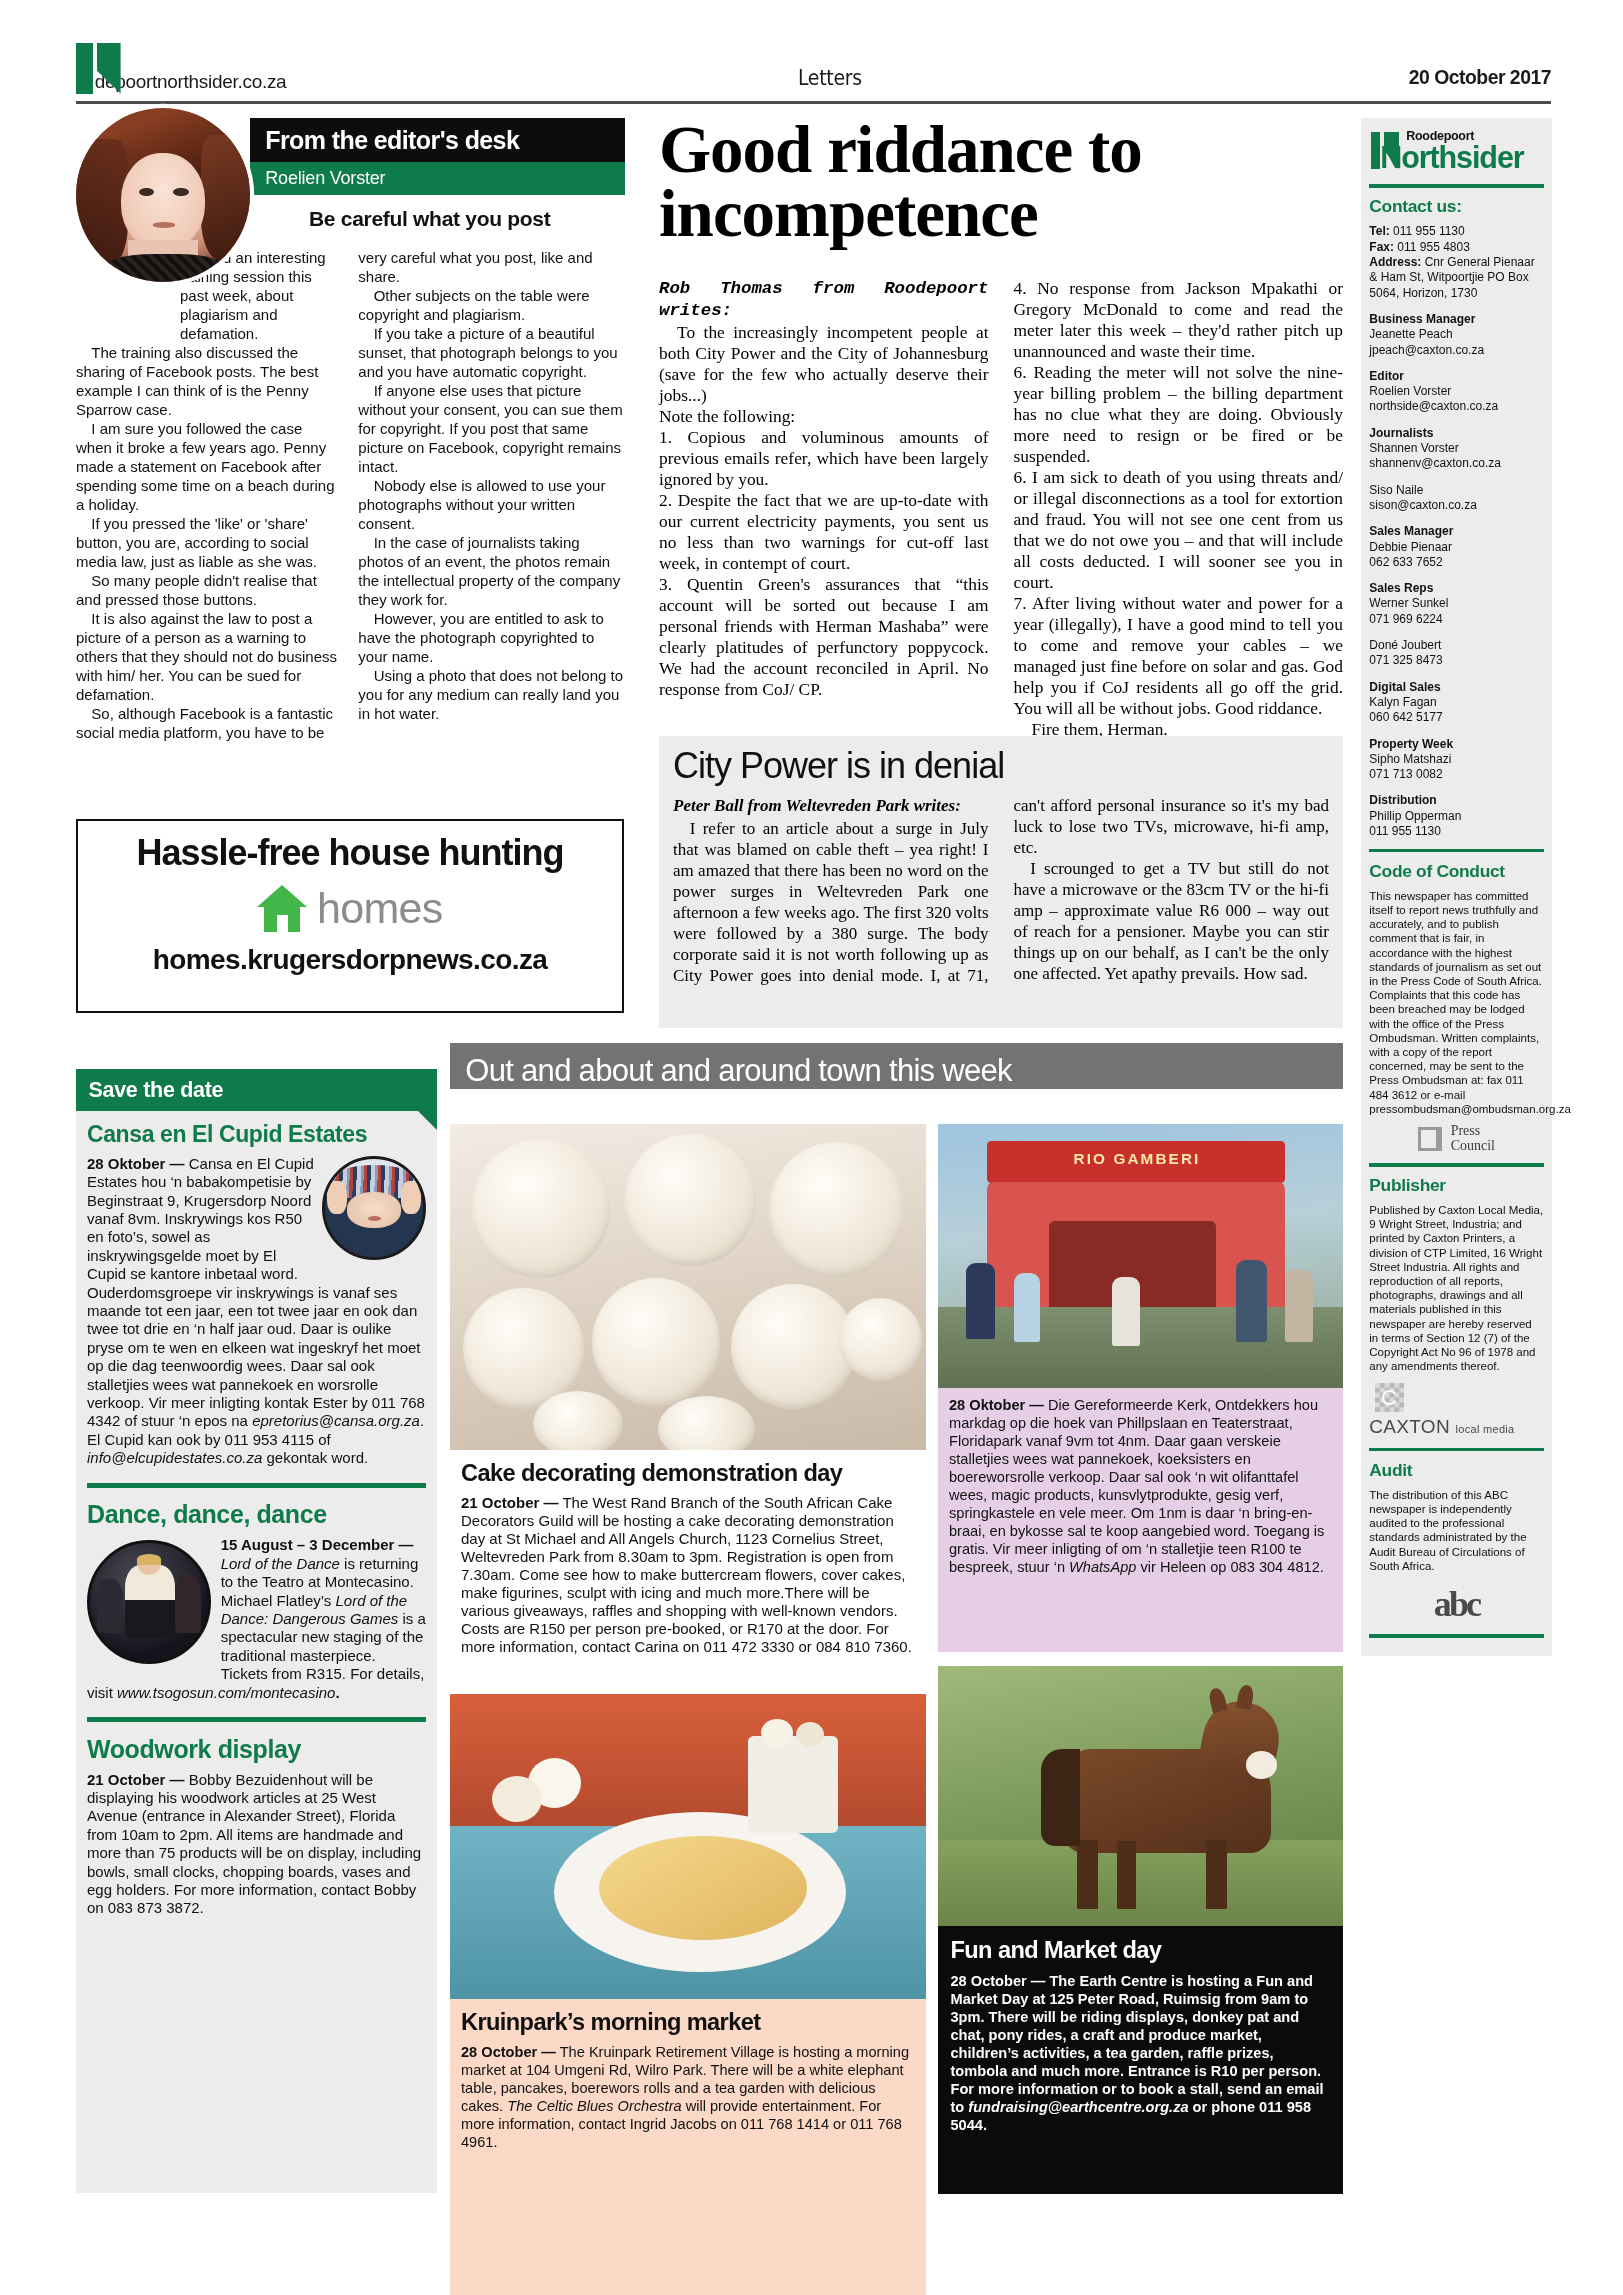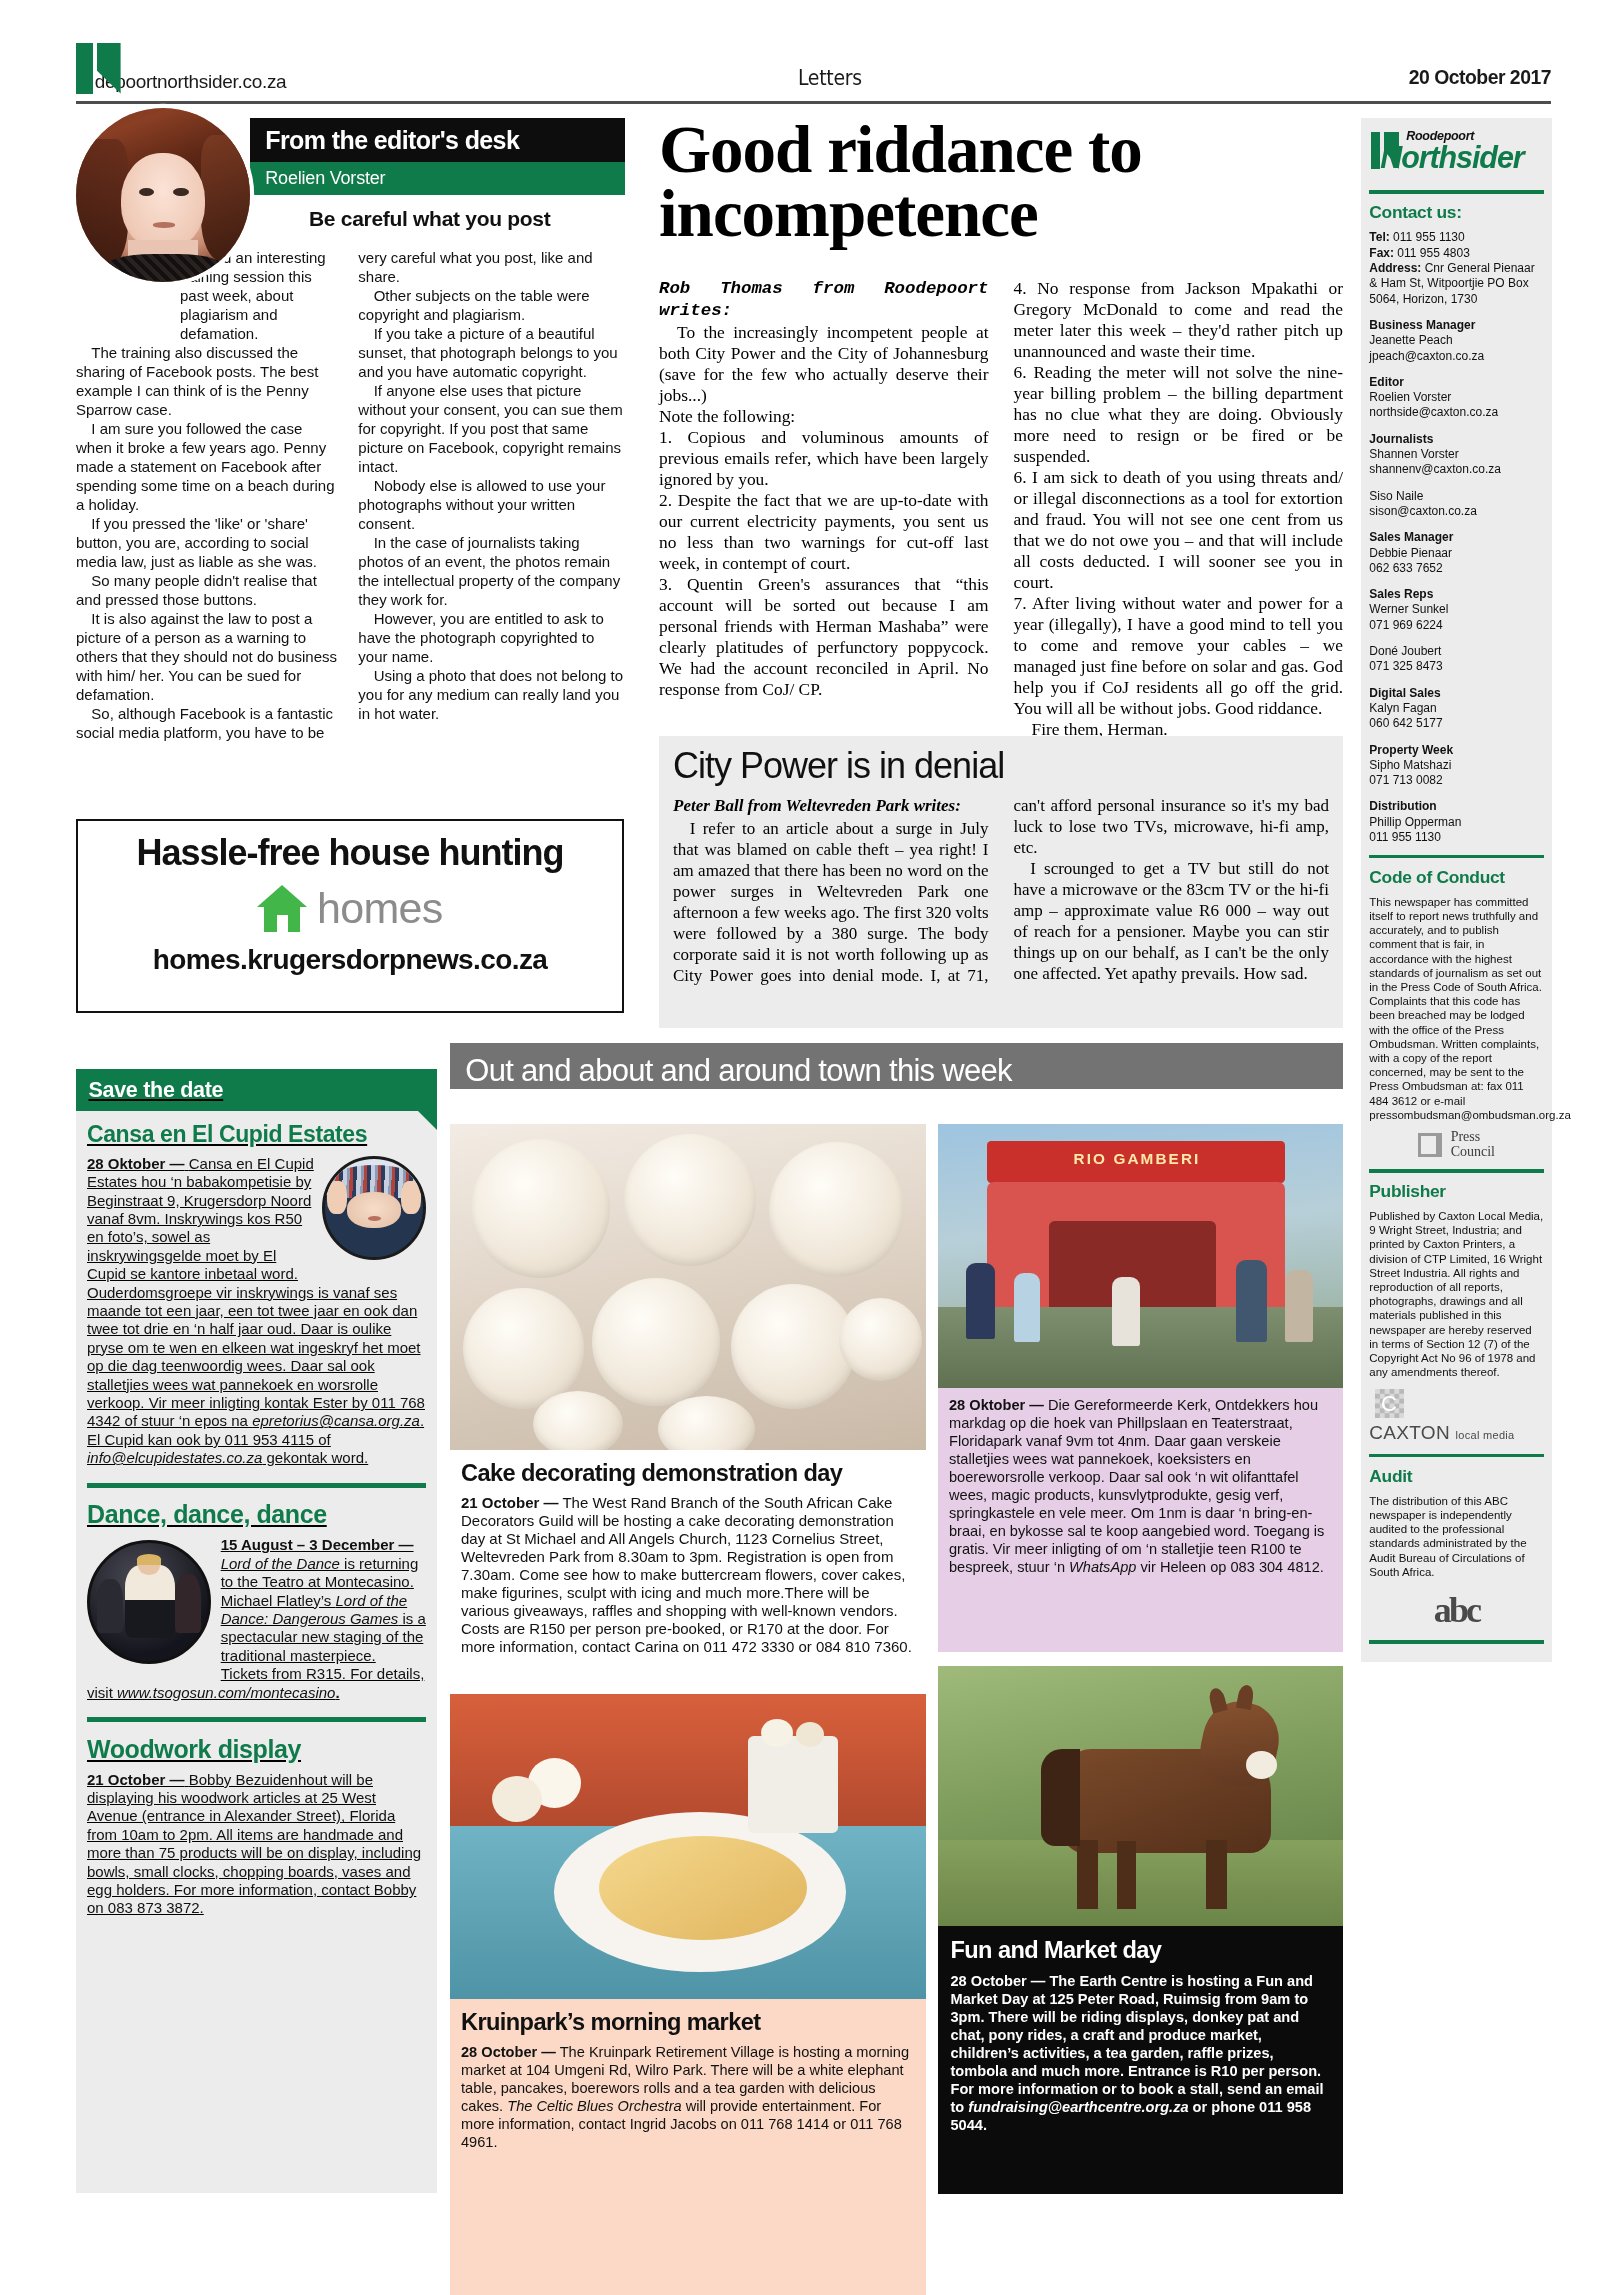--- a/index.html
+++ b/index.html
@@ -114,21 +114,21 @@
   .homes-ad .house-ic .roof { position:absolute; left:0; top:0; width:0;height:0;
      border-left:25px solid transparent; border-right:25px solid transparent; border-bottom:22px solid #43b649;}
   .homes-ad .house-ic .body { position:absolute; left:7px; top:21px; width:36px; height:26px; background:#43b649;}
   .homes-ad .house-ic .door { position:absolute; left:19.4px; top:30.5px; width:11px; height:16.7px; background:#fff;}
   .homes-ad .homes-word { font-size:43px; color:#8c8c8c; font-weight:300; letter-spacing:-0.7px;}
   .homes-ad .url { text-align:center; margin-top:11px; font-size:28px; font-weight:bold;
      font-family:"Liberation Sans Narrow","Liberation Sans",sans-serif; letter-spacing:-0.6px; color:#111;}
 
   
   .savedate { position:absolute; left:76px; top:1069px; width:361px; height:1124px;
-     background:#ececec;text-decoration:underline;}
+     background:#ececec;}
   .savedate .sd-banner { background:#0f7a4a; height:42px; display:flex; align-items:center;
      padding-left:12.5px; position:relative;}
   .savedate .sd-banner span{ color:#fff; font-size:21.5px; font-weight:bold; letter-spacing:-0.3px;}
   .savedate .sd-banner .notch{ position:absolute; right:0; bottom:-19.4px; width:0; height:0;
      border-left:19.4px solid transparent; border-right:0 solid transparent; border-top:19.4px solid #0f7a4a;}
   .savedate .inner { padding: 9.7px 11px 11px 11px; }
   .sd-title { color:#0f7a4a; font-size:23px; font-weight:bold; letter-spacing:-0.4px; margin-bottom:7px;
      font-family:"Liberation Sans Narrow","Liberation Sans",sans-serif;}
   .sd-title.big { font-size:25px; }
   .sd-text { font-size:15px; line-height:18.4px; color:#111; text-align:left;}
@@ -203,21 +203,21 @@
   .fun-img { width:405px; height:260px; position:relative; overflow:hidden;
      background: linear-gradient(170deg,#9fba7a 0%, #7e9c5c 45%, #5c7a42 100%);}
   .fun-card h3 { color:#fff; font-size:23.6px; font-weight:bold; letter-spacing:-0.6px; margin:11px 12.5px 8.3px 12.5px;
      font-family:"Liberation Sans Narrow","Liberation Sans",sans-serif;}
   .fun-card p { color:#fff; font-size:14.6px; line-height:18px; margin:0 12.5px 0 12.5px; font-weight:bold;}
   .fun-card i { font-style:italic;}
 
   
   .sidebar { position:absolute; left:1361px; top:118px; width:191px; background:#ececec;
      padding: 7px 8.3px 9.7px 8.3px; }
-  .sb-logo { position:relative; height:54px; margin-bottom:11px;font-style:italic;}
+  .sb-logo { position:relative; height:54px; margin-bottom:5px;}
   .sb-logo .ns-mark { position:absolute; left:1.4px; top:7px; width:32px; height:37px;}
   .sb-logo .ns-mark .b1 { position:absolute; left:0; top:0; width:9.7px;height:37px; background:#0f7a4a;}
   .sb-logo .ns-mark .b2 { position:absolute; left:13px; top:0; width:15.3px;height:37px; background:#0f7a4a;
      clip-path: polygon(0 0,100% 0,100% 100%,0 48%);}
   .sb-logo .rp { position:absolute; left:37px; top:4.2px; font-size:12.5px; font-weight:bold; color:#111;
      letter-spacing:-0.3px; font-family:"Liberation Sans Narrow","Liberation Sans",sans-serif;}
   .sb-logo .ns { position:absolute; left:11px; top:15.3px; font-size:30.5px; font-weight:bold; color:#0f7a4a;
      letter-spacing:-1.1px; font-family:"Liberation Sans Narrow","Liberation Sans",sans-serif;}
   .sb-rule { height:4.2px; background:#0f7a4a; margin:2.8px 0 8.3px 0;}
   .sb-rule.thin { height:3.5px; margin:9.7px 0 8.3px 0;}

